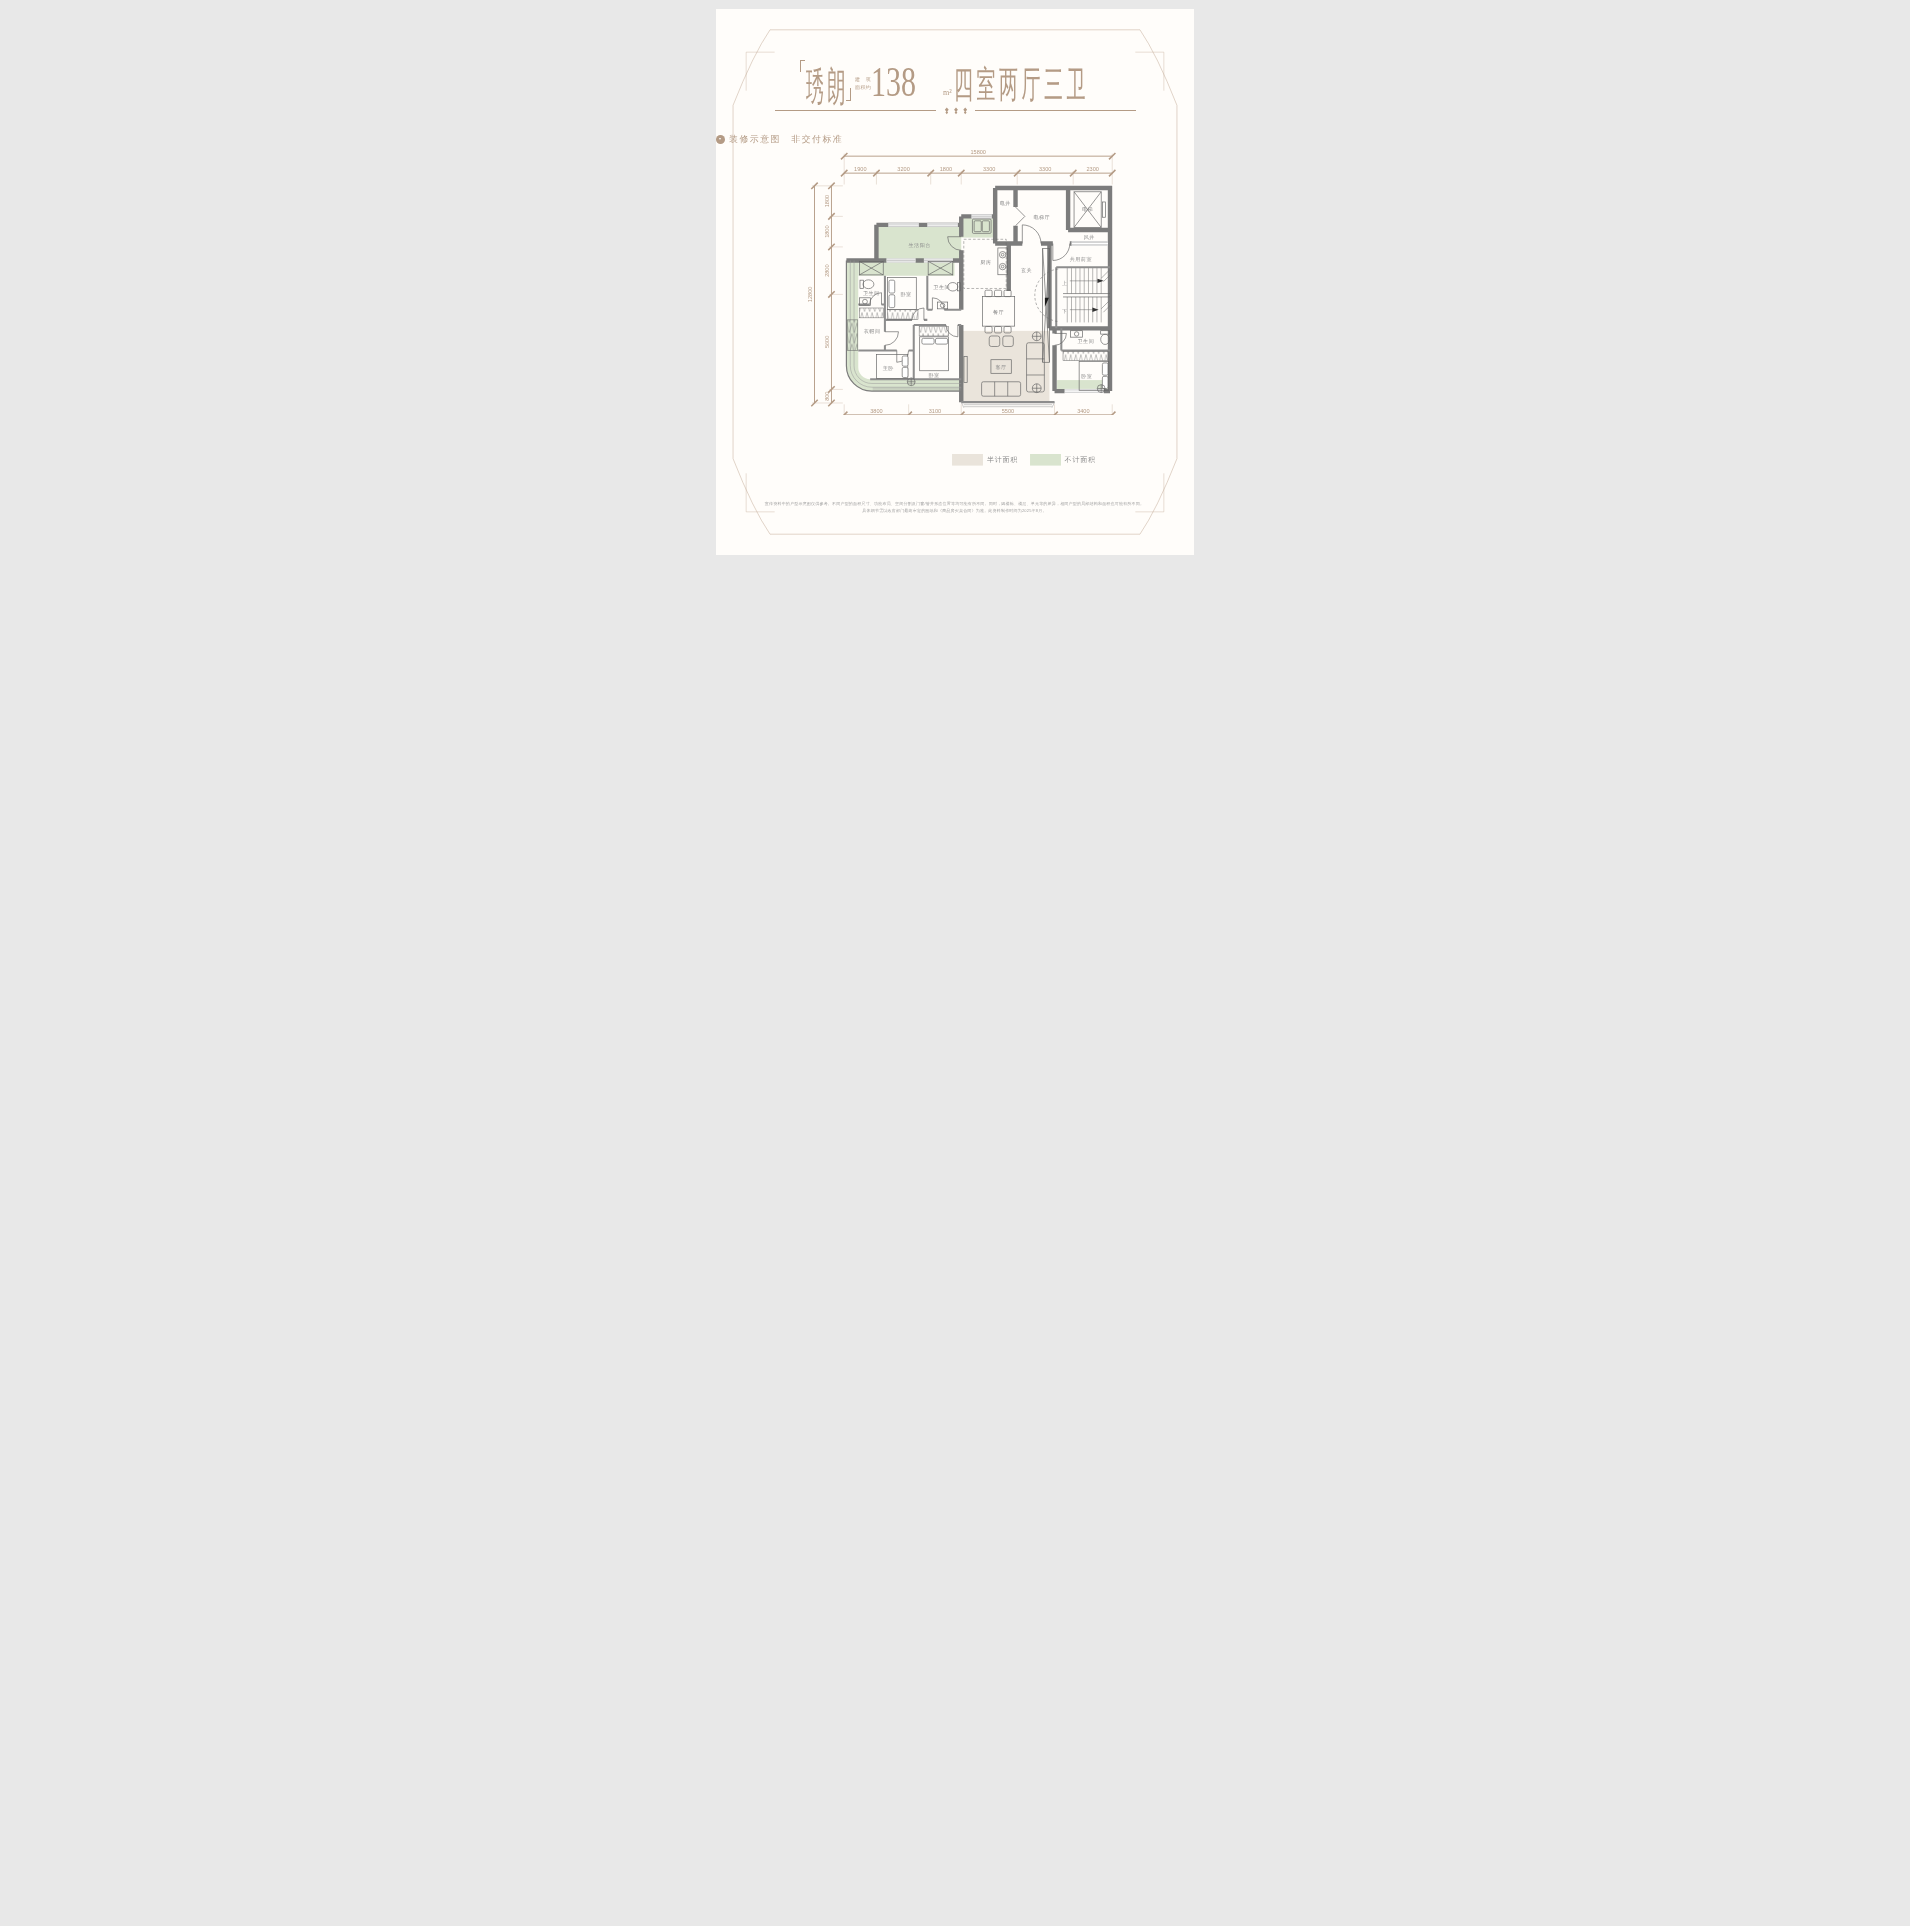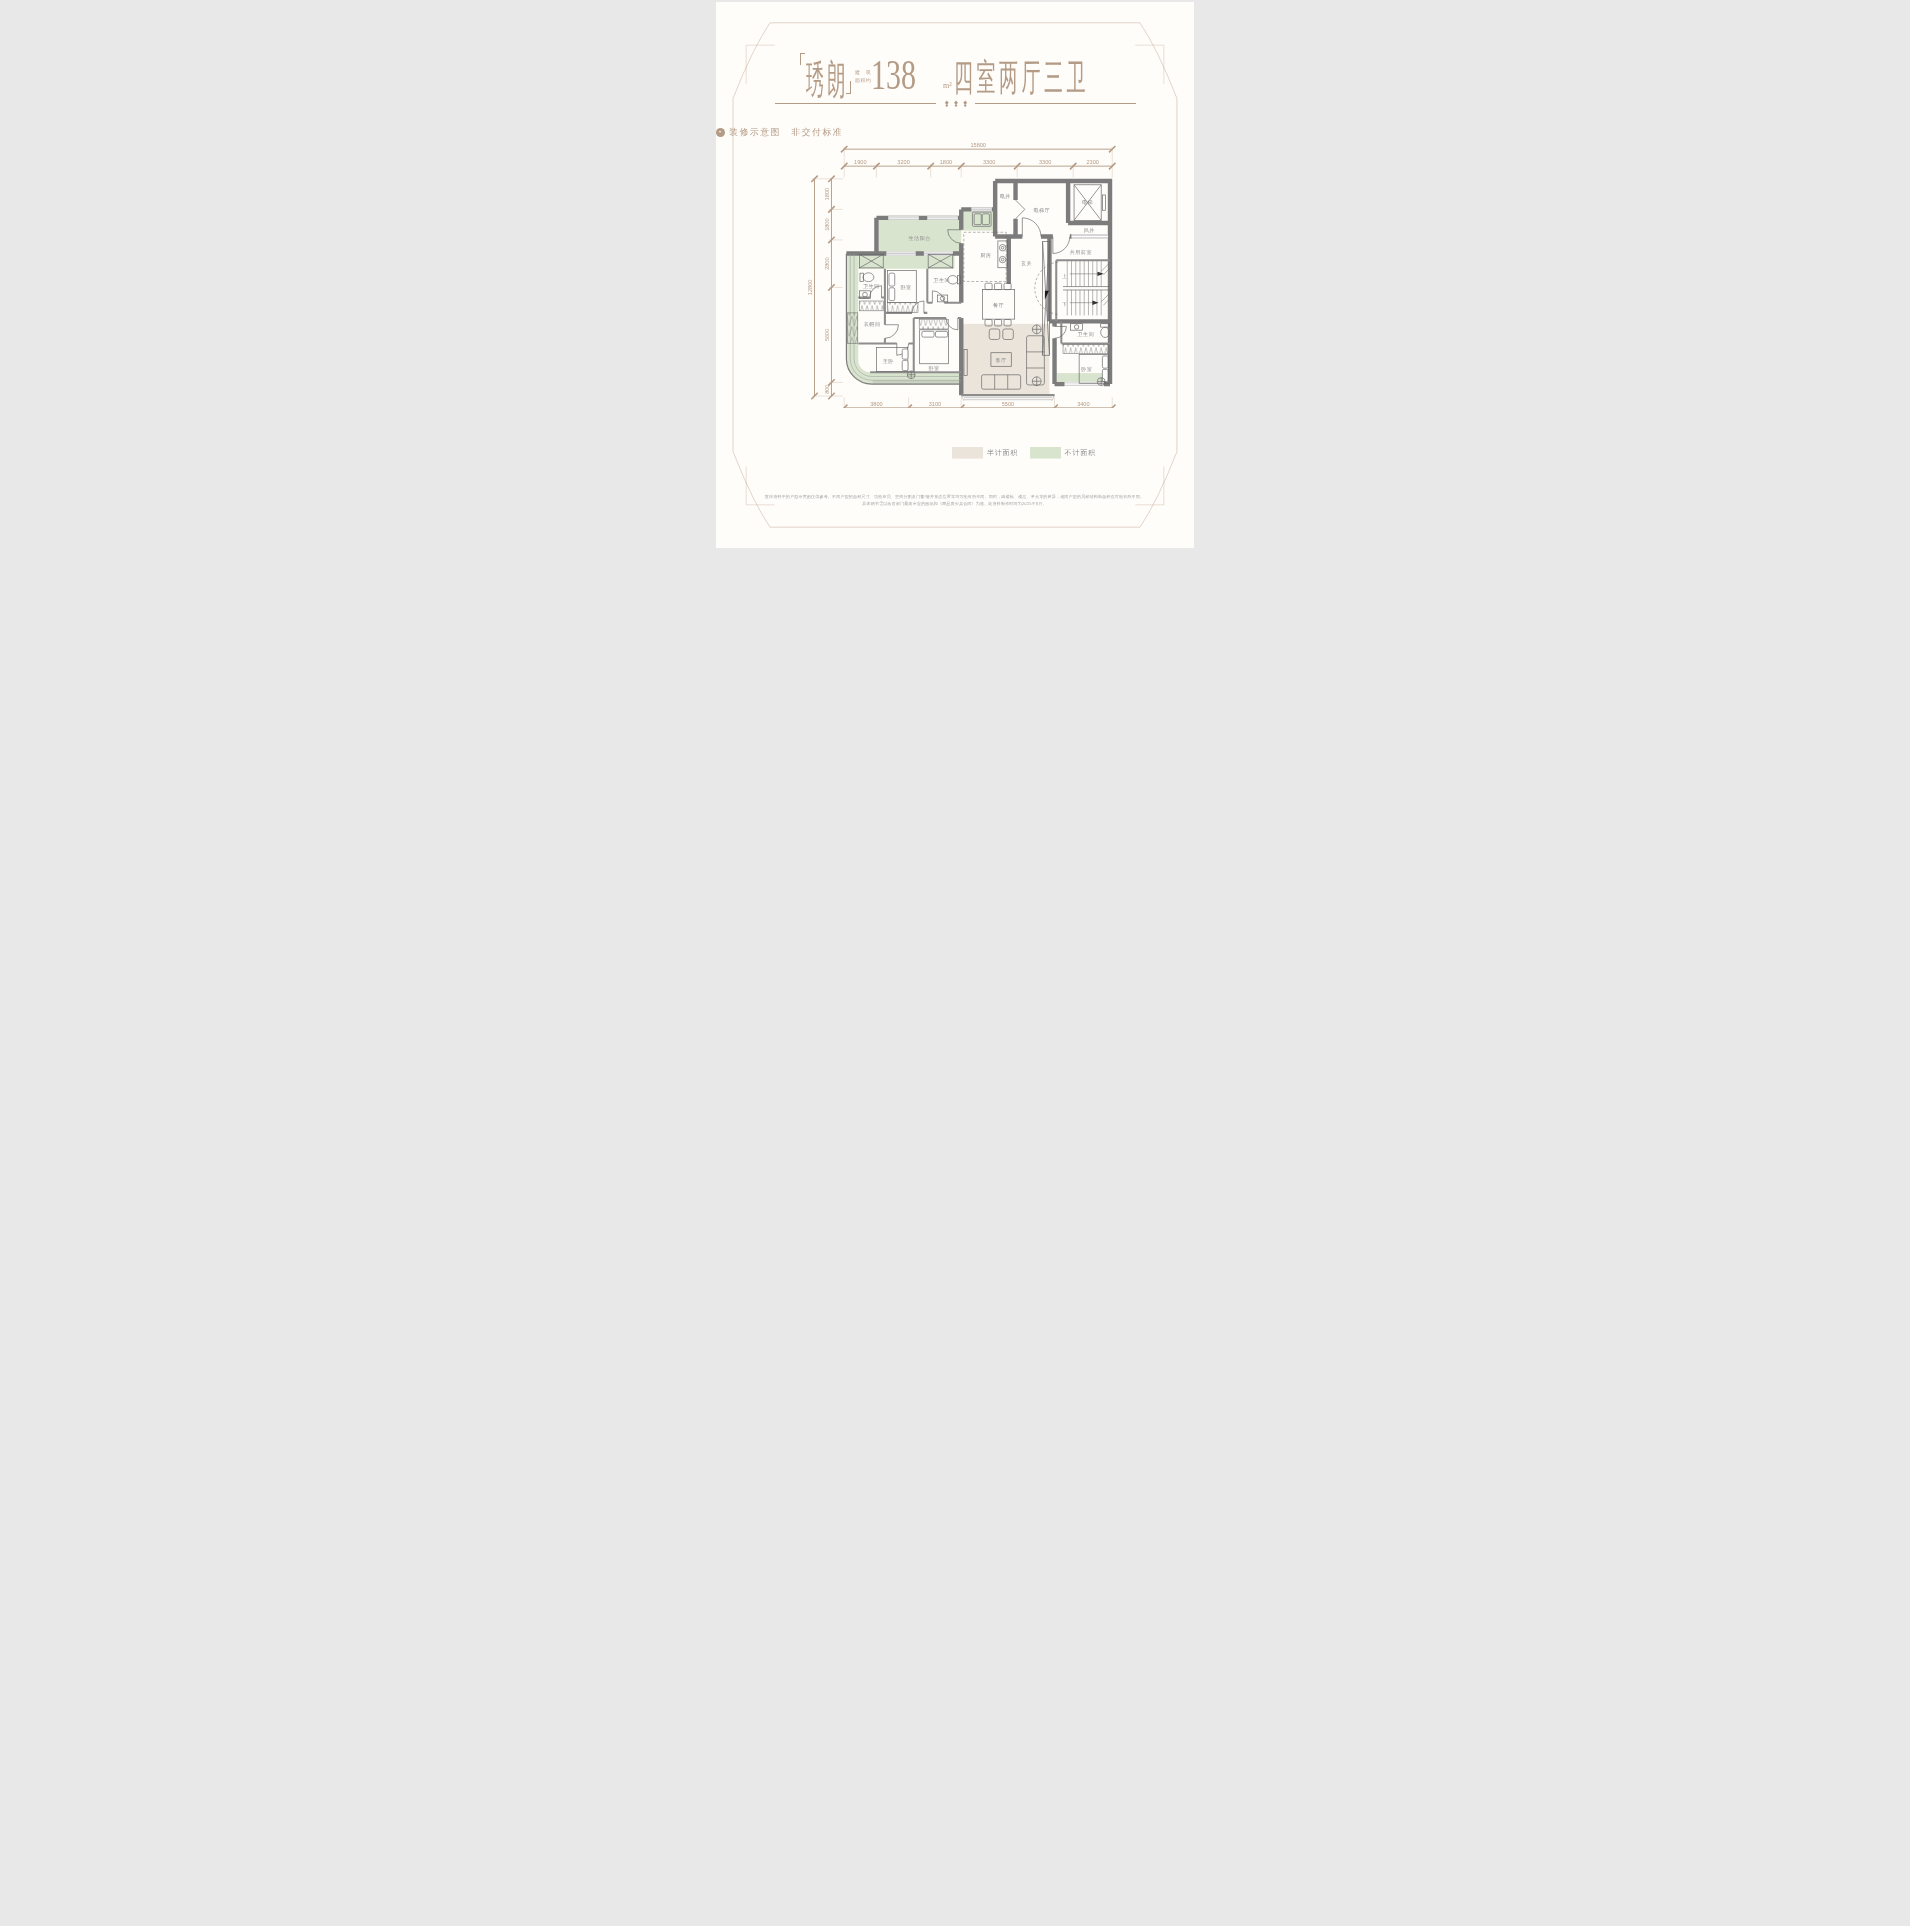--- a/index.html
+++ b/index.html
@@ -1,16 +1,16 @@
 <!DOCTYPE html>
 <html style="font-size:6.2px"><head>
 <meta charset="utf-8">
 <style>
   html,body{margin:0;padding:0;background:#e8e8e8;}
-  .page{position:relative;width:478px;height:546px;margin:2px auto;background:#fffdfa;
+  .page{position:relative;width:478px;height:546px;margin:9px auto;background:#fffdfa;
         font-family:"Liberation Sans", sans-serif;overflow:hidden;}
   .frame-svg{position:absolute;left:0;top:0;width:478px;height:546px;pointer-events:none;}
   
   .header{position:absolute;left:90px;top:49px;width:293px;height:48px;color:#b49b85;}
   .brand{position:absolute;left:0;top:1.5px;width:42px;height:41px;}
   .brand-text{display:inline-block;font-family:"Liberation Serif", serif;font-size:18px;
               letter-spacing:3.5px;transform:scaleY(2.2);transform-origin:0 0;white-space:nowrap;}
   .bk-l{position:absolute;left:-6.2px;top:0;width:4.2px;height:11.6px;
         border-left:0.8px solid #b49b85;border-top:0.8px solid #b49b85;}
   .bk-r{position:absolute;right:-3.1px;bottom:0;width:4.2px;height:11.6px;

